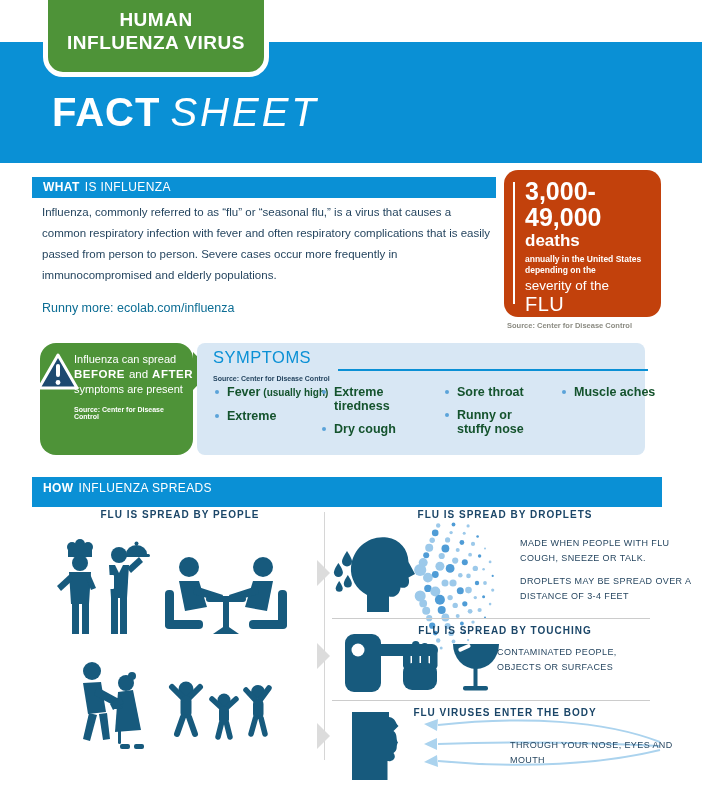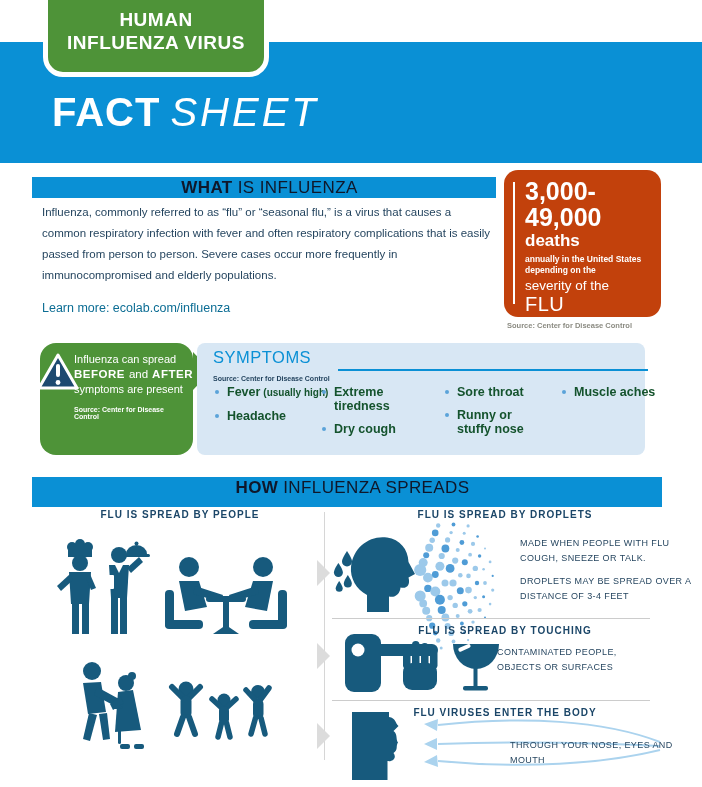--- a/index.html
+++ b/index.html
@@ -10,21 +10,21 @@
   
   .blue-band{left:0;top:42px;width:702px;height:121px;background:#0a90d5;}
   .badge{left:43px;top:-5px;width:216px;height:64px;background:#4e9338;border:5px solid #fff;
          border-radius:0 0 20px 20px;text-align:center;padding-top:8px;}
   .badge div{color:#fff;font-weight:bold;font-size:19px;line-height:23px;letter-spacing:.5px;}
   .fact{left:52px;top:88px;color:#fff;font-size:40px;line-height:48px;}
   .fact .b{font-weight:bold;letter-spacing:1px;}
   .fact .l{font-weight:normal;letter-spacing:3px;margin-left:10px;font-style:italic;}
 
   
-  .bar{background:#0a90d5;color:#0f172a;font-size:17px;line-height:21px;padding-left:11px;letter-spacing:.4px;text-align:center;}
+  .bar{background:#0a90d5;color:#ffffff;font-size:12px;line-height:21px;padding-left:11px;letter-spacing:.4px;}
   .bar .b{font-weight:bold;}
   .bar .r{font-weight:normal;margin-left:5px;}
   .what-bar{left:32px;top:177px;width:453px;height:21px;}
   .how-bar{left:32px;top:477px;width:619px;height:30px;line-height:22px;}
 
   .body-text{left:42px;top:202px;width:452px;color:#1e3f5a;font-size:11.5px;line-height:21px;}
   .learn{left:42px;top:301px;color:#0c6d94;font-size:12.5px;}
 
   
   .stats{left:504px;top:170px;width:157px;height:147px;background:#c2410c;border-radius:14px;color:#fff;}
@@ -79,21 +79,21 @@
     <div>INFLUENZA VIRUS</div>
   </div>
   <div class="abs fact">
     <span class="b">FACT</span><span class="l">SHEET</span>
   </div>
 
   <div class="abs bar what-bar">
     <span class="b">WHAT</span><span class="r">IS INFLUENZA</span>
   </div>
   <div class="abs body-text">Influenza, commonly referred to as “flu” or “seasonal flu,” is a virus that causes a common respiratory infection with fever and often respiratory complications that is easily passed from person to person. Severe cases occur more frequently in immunocompromised and elderly populations.</div>
-  <div class="abs learn">Learn more: ecolab.com/influenza</div>
+  <div class="abs learn">Runny more: ecolab.com/influenza</div>
 
   <div class="abs stats">
     <div class="rule"></div>
     <div class="inner">
       <div class="big">3,000-</div>
       <div class="big">49,000</div>
       <div class="deaths">deaths</div>
       <div class="small">annually in the United States depending on the</div>
       <div class="sev">severity of the</div>
       <div class="season">FLU SEASON.</div>
@@ -119,21 +119,21 @@
     <div class="symp-rule"></div>
     <div class="symp-src">Source: Center for Disease Control</div>
 
     <div class="sym-col" style="left:18px;width:122px">
       <div class="sym-item">
           <span class="dot"></span>
           <span><span>Fever</span><span class="sym-sub">(usually high)</span></span>
         </div>
       <div class="sym-item">
           <span class="dot"></span>
-          <span>Headache</span>
+          <span>Extreme</span>
         </div>
     </div>
     <div class="sym-col" style="left:125px;width:82px">
       <div class="sym-item">
           <span class="dot"></span>
           <span>Extreme tiredness</span>
         </div>
       <div class="sym-item">
           <span class="dot"></span>
           <span>Dry cough</span>

